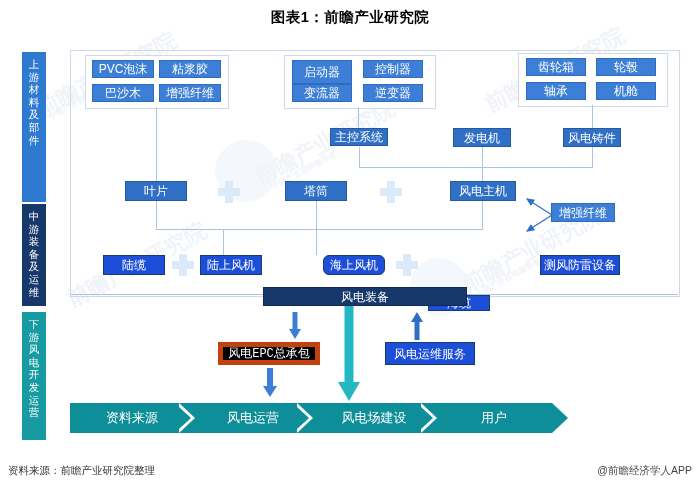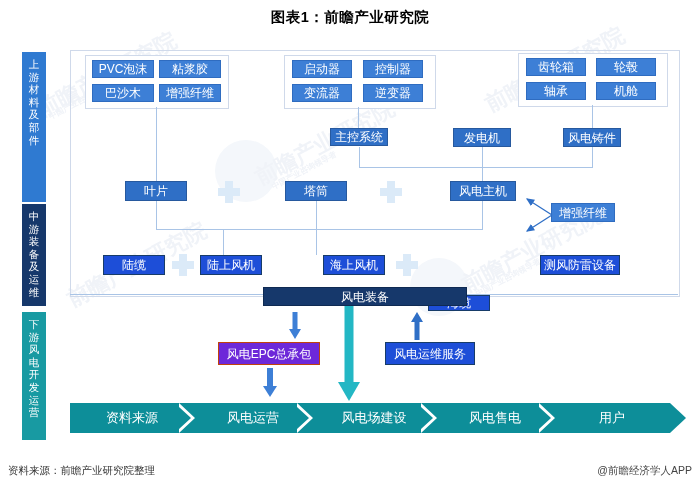--- a/index.html
+++ b/index.html
@@ -61,21 +61,21 @@
     font-size:12px;
     line-height:1;
     display:flex;align-items:center;justify-content:center;
     white-space:nowrap;
     z-index:6;
   }
   .n-blue      {background:#3d7fd6;border:1px solid #2f6cc0;}
   .n-blue-mid  {background:#2f6fc6;border:1px solid #27599e;}
   .n-navy      {background:#1d4ed8;border:1px solid #173c69;}
   .n-navy-dark {background:#16386b;border:1px solid #0f2a52;}
-  .n-teal      {background:#6d28d9;border:1px solid #c2410c;}
+  .n-teal      {background:#000000;border:5px solid #c2410c;font-family:Liberation Mono, monospace;}
 
   
   .ln{position:absolute;background:#a9c4e6;z-index:3;}
   .lnh{height:1px;}
   .lnv{width:1px;}
 
   
   .plus{position:absolute;z-index:4;}
   .plus::before,.plus::after{content:"";position:absolute;background:#dbeaf8;}
   .plus::before{left:0;top:7px;width:22px;height:8px;}
@@ -165,21 +165,21 @@
 
   <div class="panel" style="left:70px;top:50px;width:608px;height:245px;"></div>
 
   <div class="panel" style="left:85px;top:55px;width:142px;height:52px;background:#ffffff;"></div>
   <div class="node n-blue" style="left:92px;top:60px;width:62px;height:18px;">PVC泡沫</div>
   <div class="node n-blue" style="left:159px;top:60px;width:62px;height:18px;">粘浆胶</div>
   <div class="node n-blue" style="left:92px;top:84px;width:62px;height:18px;">巴沙木</div>
   <div class="node n-blue" style="left:159px;top:84px;width:62px;height:18px;">增强纤维</div>
 
   <div class="panel" style="left:284px;top:55px;width:150px;height:52px;background:#ffffff;"></div>
-  <div class="node n-blue" style="left:292px;top:60px;width:60px;height:18px;">启动器</div>
+  <div class="node n-blue" style="left:292px;top:60px;width:60px;height:24px;">启动器</div>
   <div class="node n-blue" style="left:363px;top:60px;width:60px;height:18px;">控制器</div>
   <div class="node n-blue" style="left:292px;top:84px;width:60px;height:18px;">变流器</div>
   <div class="node n-blue" style="left:363px;top:84px;width:60px;height:18px;">逆变器</div>
 
   <div class="panel" style="left:518px;top:53px;width:148px;height:52px;background:#ffffff;"></div>
   <div class="node n-blue" style="left:526px;top:58px;width:60px;height:18px;">齿轮箱</div>
   <div class="node n-blue" style="left:596px;top:58px;width:60px;height:18px;">轮毂</div>
   <div class="node n-blue" style="left:526px;top:82px;width:60px;height:18px;">轴承</div>
   <div class="node n-blue" style="left:596px;top:82px;width:60px;height:18px;">机舱</div>
 
@@ -218,21 +218,21 @@
 
   <div class="ln lnv" style="left:156px;top:201px;height:28px;"></div>
   <div class="ln lnv" style="left:316px;top:201px;height:54px;"></div>
   <div class="ln lnv" style="left:482px;top:201px;height:28px;"></div>
   <div class="ln lnh" style="left:156px;top:229px;width:327px;"></div>
   <div class="ln lnv" style="left:223px;top:229px;height:26px;"></div>
 
   <div class="node n-navy" style="left:103px;top:255px;width:62px;height:20px;">陆缆</div>
   <div class="plus" style="left:172px;top:254px;width:22px;height:22px;"></div>
   <div class="node n-navy" style="left:200px;top:255px;width:62px;height:20px;">陆上风机</div>
-  <div class="node n-navy" style="left:323px;top:255px;width:62px;height:20px;">海上风机</div>
+  <div class="node n-navy" style="left:323px;top:255px;width:62px;height:20px;border-radius:6px;">海上风机</div>
   <div class="plus" style="left:396px;top:254px;width:22px;height:22px;"></div>
   <div class="node n-navy" style="left:428px;top:255px;width:62px;height:16px;margin-top:40px;">海缆</div>
   <div class="node n-navy" style="left:540px;top:255px;width:80px;height:20px;">测风防雷设备</div>
 
   <div class="ln lnh" style="left:70px;top:294px;width:608px;"></div>
   <div class="node n-navy-dark" style="left:263px;top:287px;width:204px;height:19px;">风电装备</div>
 
   <div class="arrow-down" style="left:338px;top:306px;width:22px;height:95px;">
     <div class="shaft" style="top:0;width:9px;height:78px;background:#23b7c4;"></div>
     <div class="head" style="top:76px;border-left:11px solid transparent;border-right:11px solid transparent;border-top:19px solid #23b7c4;"></div>
@@ -274,28 +274,20 @@
       </span>
     </div>
     <div class="chev" style="width:124px;">
       <span>风电场建设</span>
       <span class="notch">
         <svg width="16" height="30" viewBox="0 0 16 30">
             <path d="M0,0 L16,15 L0,30 L0,26 L12,15 L0,4 Z" fill="#ffffff"></path>
           </svg>
       </span>
     </div>
-    <div class="chev" style="width:118px;">
-      <span>风电售电</span>
-      <span class="notch">
-        <svg width="16" height="30" viewBox="0 0 16 30">
-            <path d="M0,0 L16,15 L0,30 L0,26 L12,15 L0,4 Z" fill="#ffffff"></path>
-          </svg>
-      </span>
-    </div>
     <div class="chev" style="width:116px;">
       <span>用户</span>
       <span class="notch" style="right:-16px;">
         <svg width="16" height="30" viewBox="0 0 16 30">
             <path d="M0,0 L16,15 L0,30 Z" fill="#0d8e99"></path>
           </svg>
       </span>
     </div>
   </div>
 

